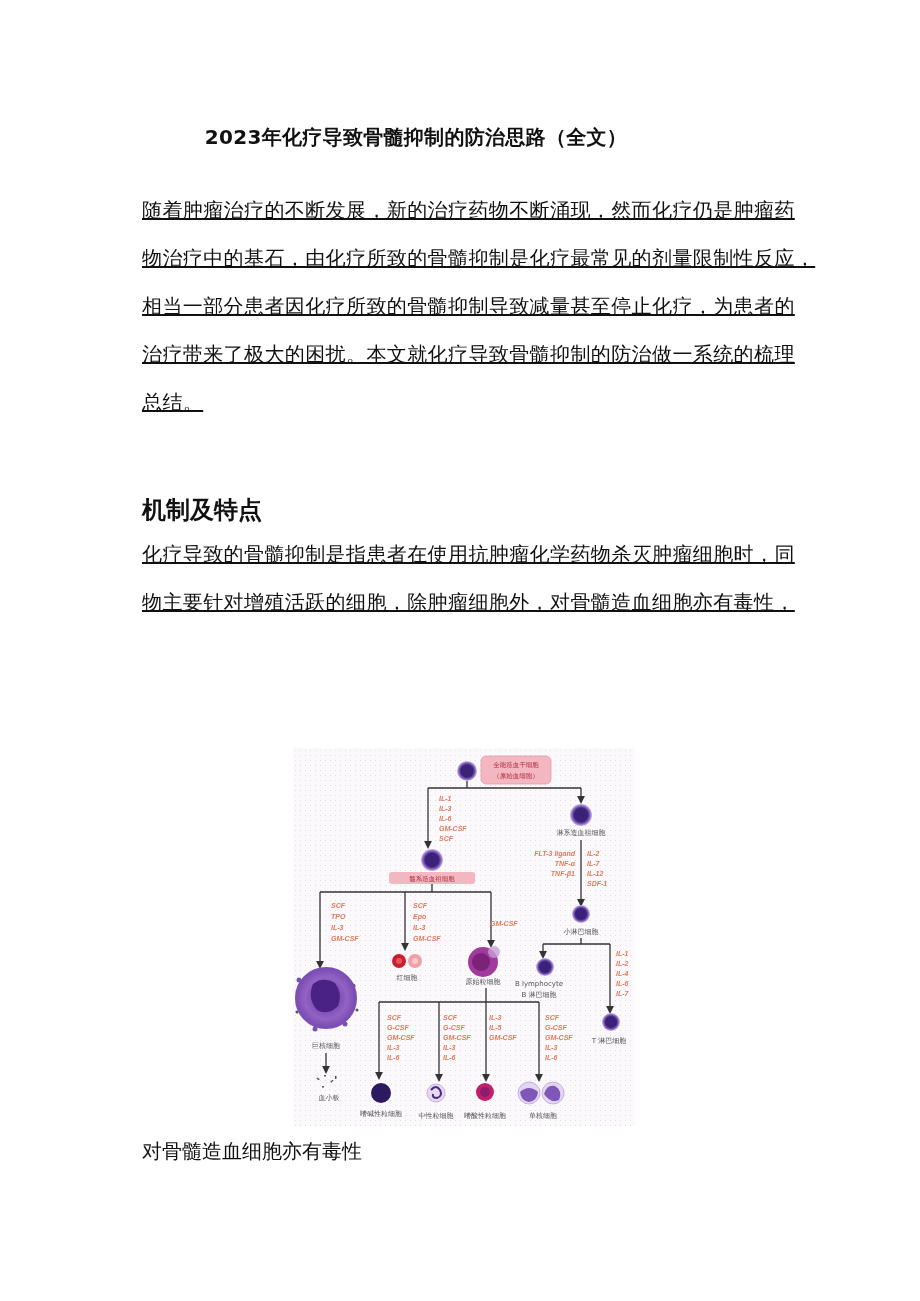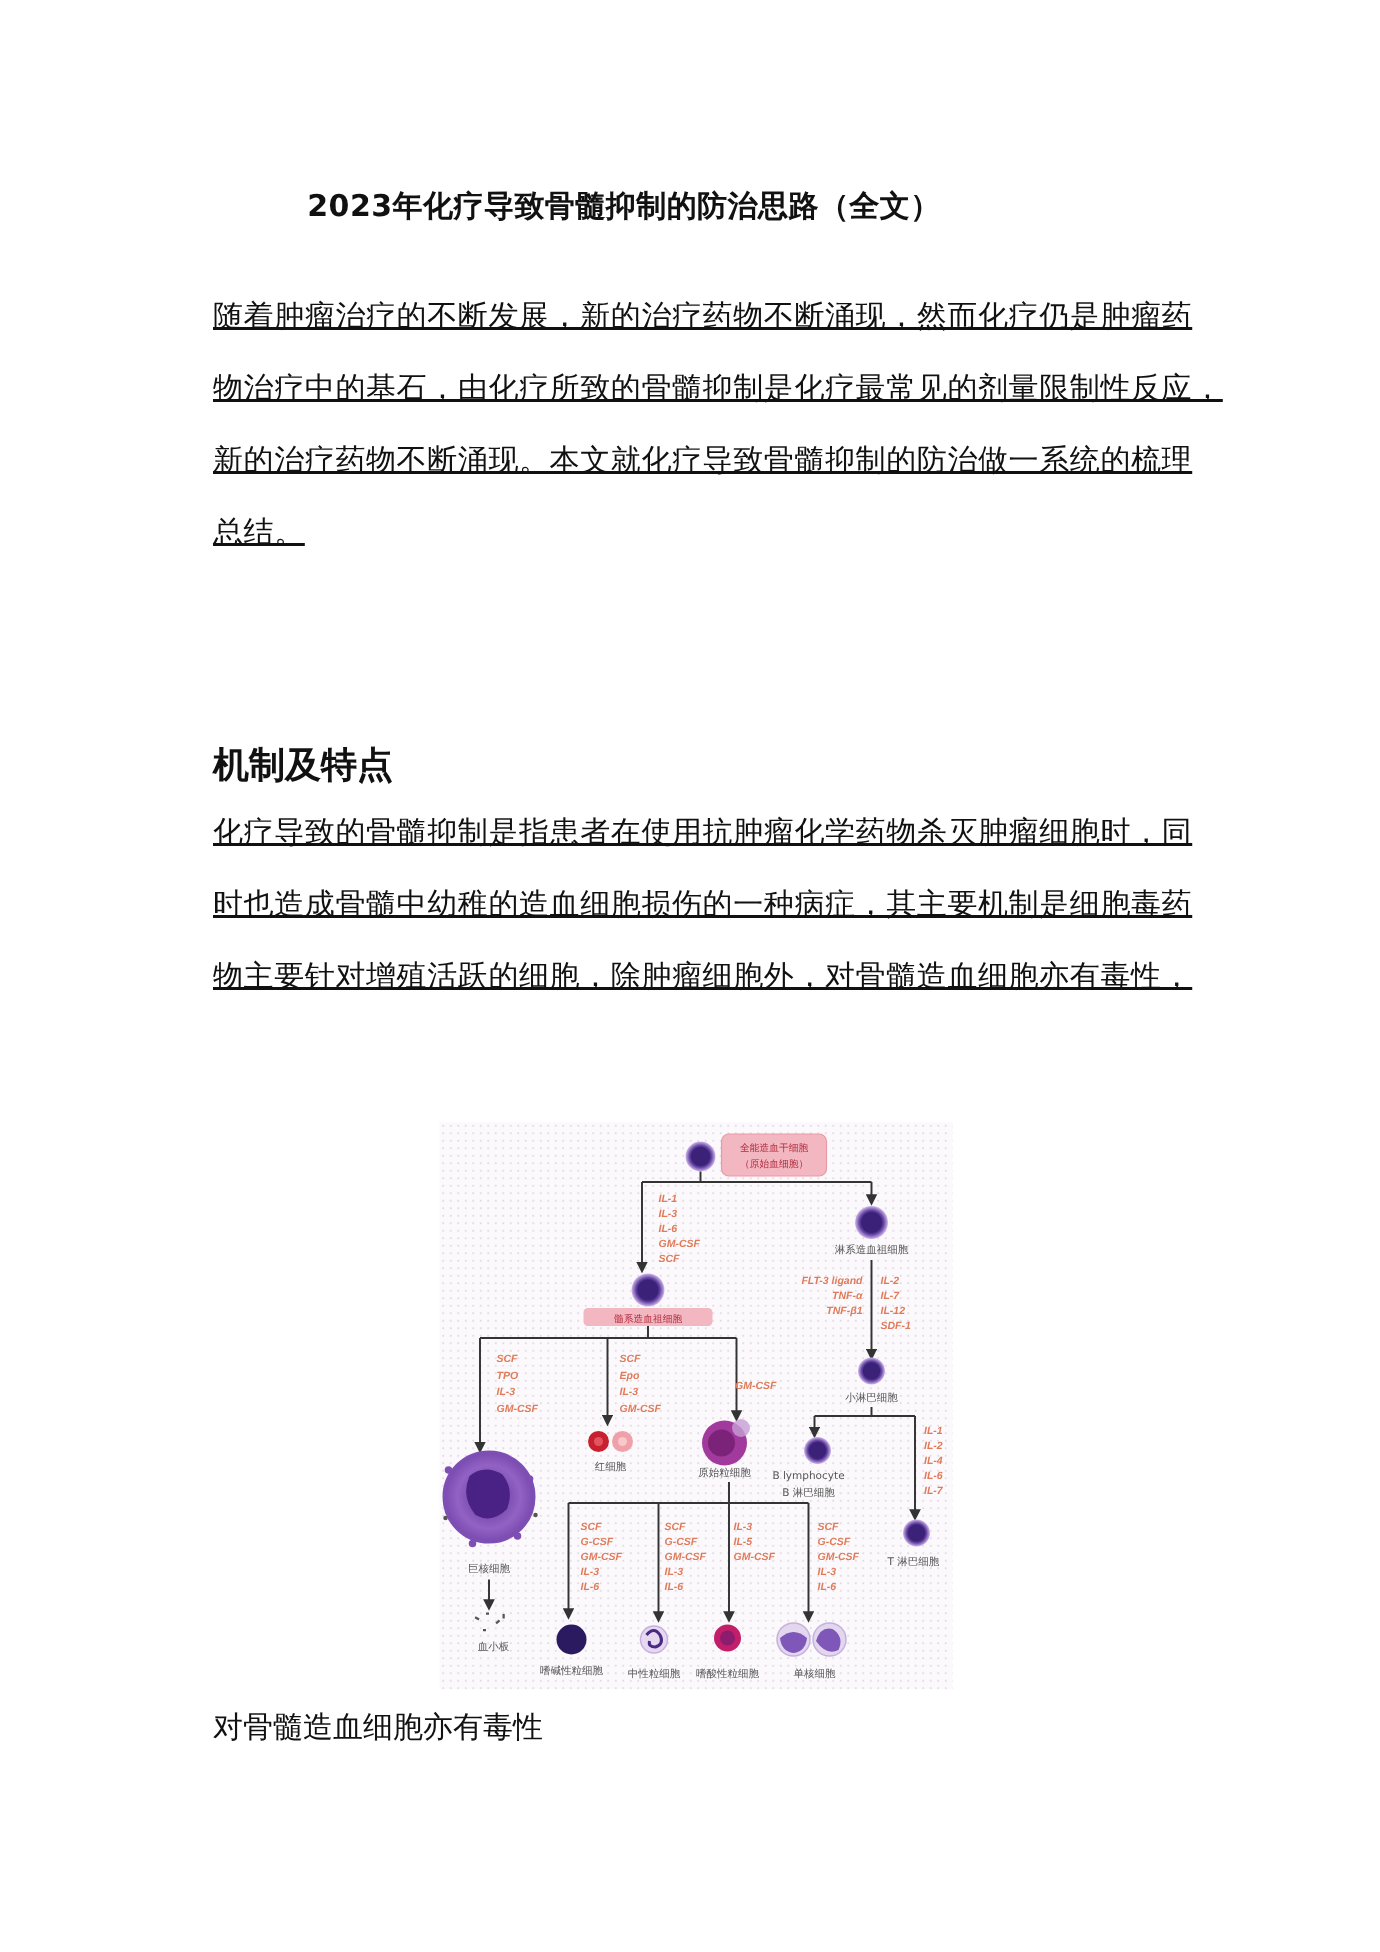--- a/index.html
+++ b/index.html
@@ -37,29 +37,29 @@
   .ln { stroke: #333333; stroke-width: 1.3; fill: none; }
 </style>
 </head>
 <body>
 
 <div class="title">2023年化疗导致骨髓抑制的防治思路（全文）</div>
 
 <div class="para" style="top:186px;">
   <span class="line">随着肿瘤治疗的不断发展，新的治疗药物不断涌现，然而化疗仍是肿瘤药</span>
   <span class="line">物治疗中的基石，由化疗所致的骨髓抑制是化疗最常见的剂量限制性反应，</span>
-  <span class="line">新的治疗药物不断涌现。本文就化疗导致骨髓抑制的防治做一系统的梳理</span>
+  <span class="line">相当一部分患者因化疗所致的骨髓抑制导致减量甚至停止化疗，为患者的</span>
+  <span class="line">治疗带来了极大的困扰。本文就化疗导致骨髓抑制的防治做一系统的梳理</span>
   <span class="line">总结。</span>
 </div>
 
 <div class="heading">机制及特点</div>
 
 <div class="para" style="top:530px;">
   <span class="line">化疗导致的骨髓抑制是指患者在使用抗肿瘤化学药物杀灭肿瘤细胞时，同</span>
-  <span class="line">时也造成骨髓中幼稚的造血细胞损伤的一种病症，其主要机制是细胞毒药</span>
   <span class="line">物主要针对增殖活跃的细胞，除肿瘤细胞外，对骨髓造血细胞亦有毒性，</span>
 </div>
 
 <div class="figure">
   <svg width="342" height="378" viewBox="0 0 342 378" xmlns="http://www.w3.org/2000/svg">
     <defs>
       <marker id="arr" markerWidth="6" markerHeight="6" refX="3" refY="3" orient="auto">
         <path d="M0,0 L6,3 L0,6 Z" fill="#333"></path>
       </marker>
       <radialGradient id="cellg" cx="50%" cy="50%" r="50%">

